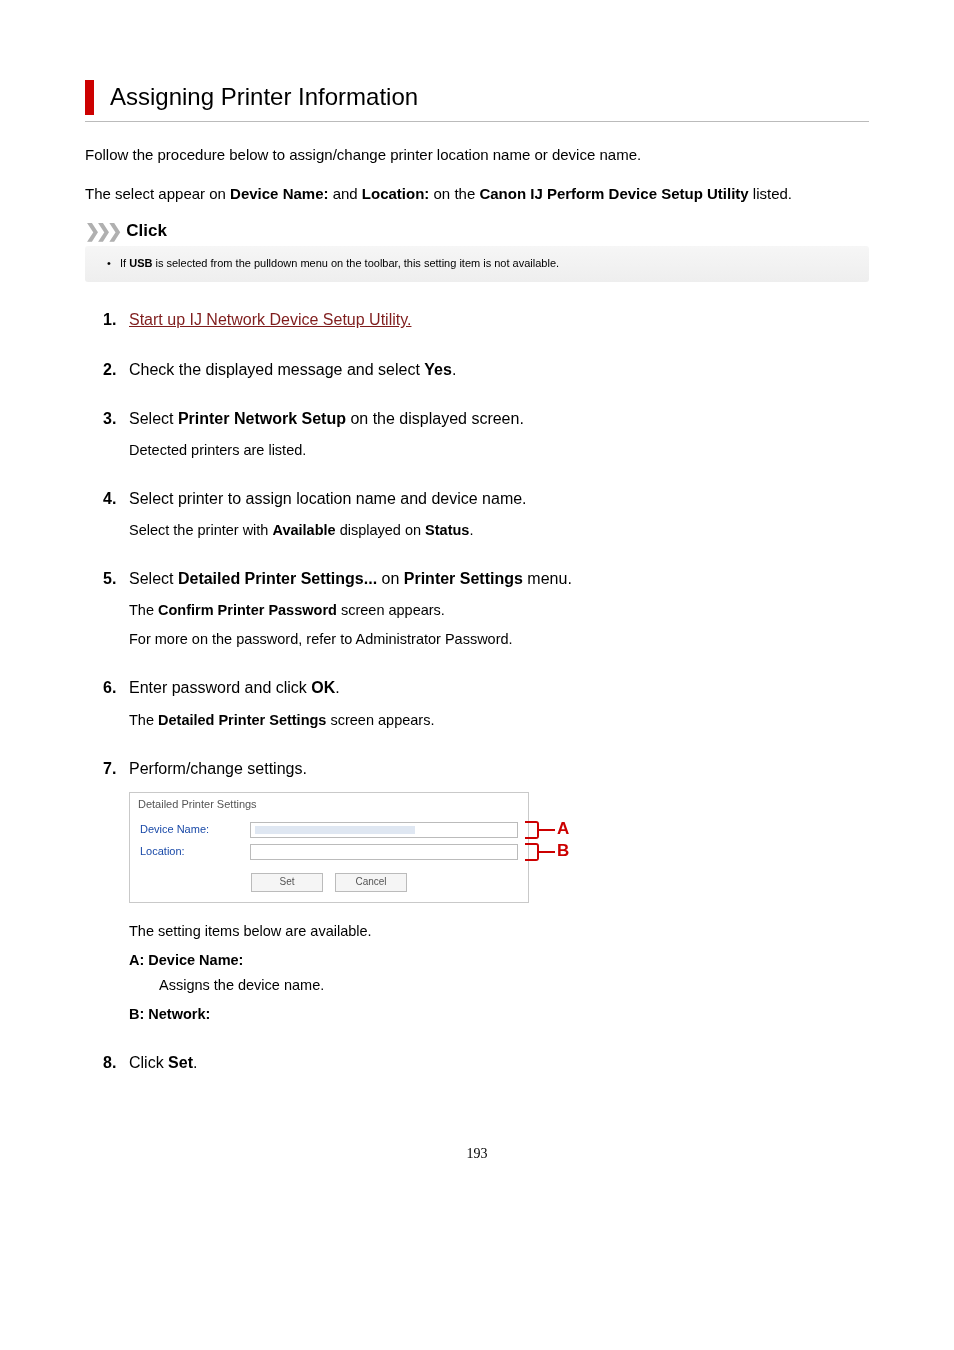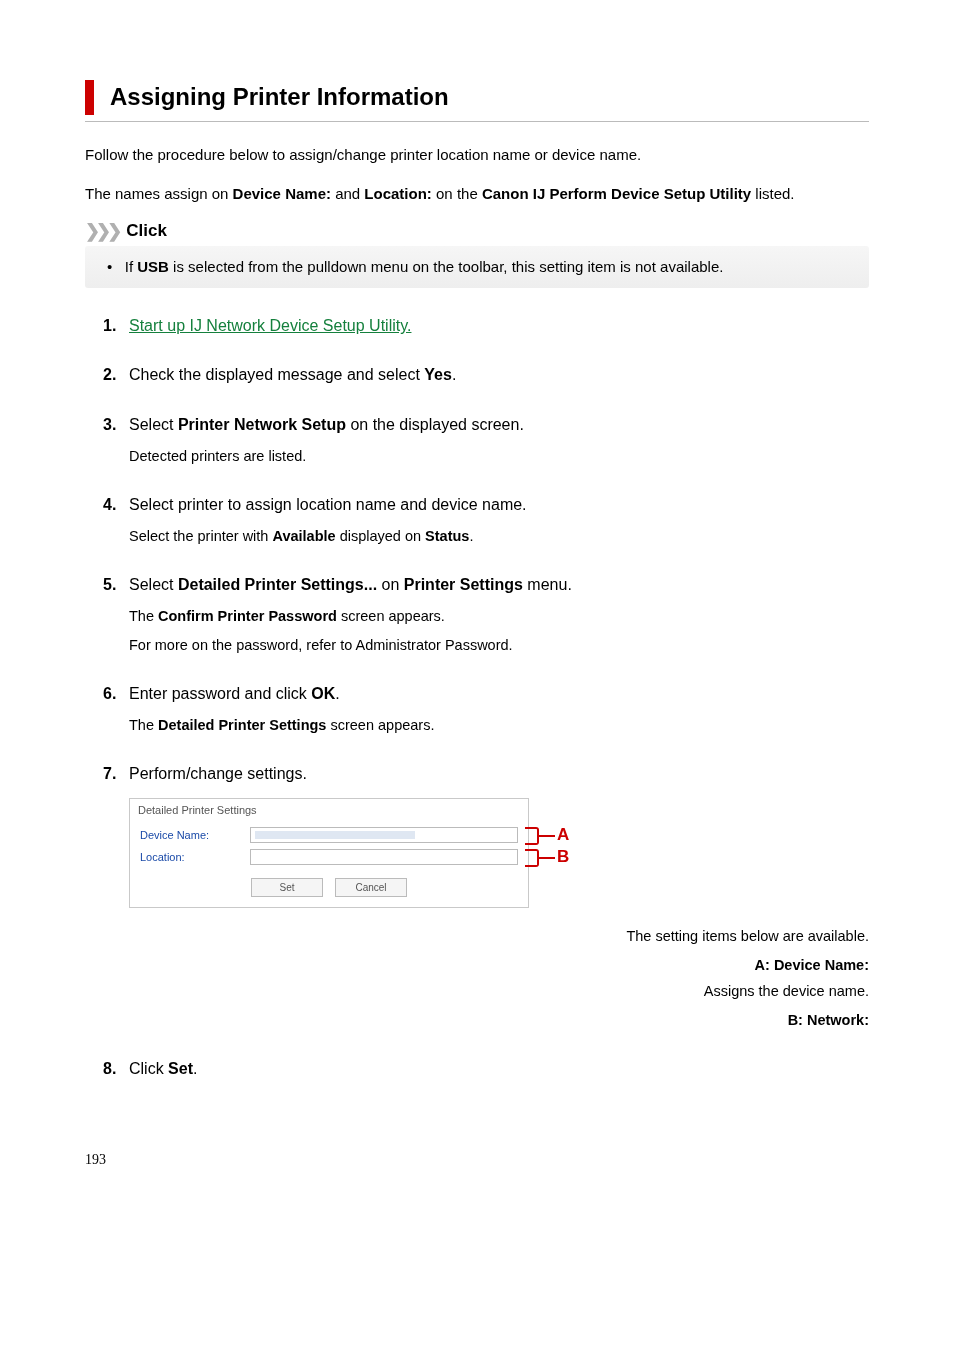--- a/index.html
+++ b/index.html
@@ -13,52 +13,52 @@
     font-size: 15px;
     line-height: 1.45;
   }
   .title-wrap {
     border-left: 9px solid #cc0000;
     padding-left: 16px;
     margin-bottom: 6px;
   }
   h1 {
     font-size: 24px;
-    font-weight: bold;
+    font-weight: normal;
   }
   hr.title-rule {
     border: none;
     border-top: 1px solid #bbb;
     margin-bottom: 22px;
   }
   p.body-p { margin-bottom: 14px; margin-top: 17px; }
   .note-block { margin-top: 8px; margin-bottom: 20px; }
   .note-head {
     display: flex;
     align-items: center;
     gap: 8px;
     margin-bottom: 2px;
   }
   .note-head .chevs { color: #b0b0b0; font-weight: bold; letter-spacing: -4px; font-size: 18px; }
   .note-head .lbl { font-weight: bold; font-size: 17px; }
   .note-body {
     background: linear-gradient(#f6f6f6, #eeeeee);
     border-radius: 3px;
     padding: 10px 14px 10px 22px;
-    font-size: 15px;
+    font-size: 11px;
   }
   .note-body .bullet::before { content: "\2022\00a0\00a0"; }
   ol.steps { list-style: none; padding-left: 18px; }
   ol.steps > li { margin-top: 26px; }
   .step-row { display: flex; }
   .step-num { font-weight: bold; font-size: 16px; min-width: 26px; }
   .step-text { font-size: 16px; flex: 1; }
   .step-body { margin-left: 26px; margin-top: 10px; font-size: 14.5px; }
   .step-body p { margin-bottom: 8px; }
-  a.link { color: #15803d; text-decoration: underline; text-align: right; }
+  a.link { color: #7f1d1d; text-decoration: underline; text-align: right; }
   b { font-weight: bold; }
 
   
   .dialog-fig {
     margin-left: 26px;
     margin-top: 12px;
     display: flex;
     align-items: flex-start;
   }
   .dialog {
@@ -121,39 +121,39 @@
     border-top: 2px solid #cc0000;
     border-bottom: 2px solid #cc0000;
     border-right: 2px solid #cc0000;
     border-top-right-radius: 3px;
     border-bottom-right-radius: 3px;
   }
   .annot .dash { display:inline-block; width:16px; border-top:2px solid #cc0000; }
   .annot .letter { color:#cc0000; font-weight:bold; font-size:17px; margin-left:2px; font-family: Arial, sans-serif;}
   .annot-spacer-top { height: 27px; }
 
-  .desc-block { margin-left: 26px; margin-top: 10px; font-size: 14.5px; text-align: right; }
+  .desc-block { margin-left: 26px; margin-top: 10px; font-size: 14.5px; }
   .desc-block .item { margin-top: 8px; }
   .desc-block .item .head { font-weight: bold; }
   .desc-block .item .body { margin-left: 30px; margin-top: 4px; }
 
-  .page-num { text-align: left; font-size: 14px; margin-top: 70px; font-family: "Times New Roman", serif;}
+  .page-num { text-align: center; font-size: 14px; margin-top: 70px; font-family: "Times New Roman", serif;}
 </style>
 </head>
 <body>
 
 <div class="title-wrap">
   <h1>Assigning Printer Information</h1>
 </div>
 <hr class="title-rule">
 
 <p class="body-p">Follow the procedure below to assign/change printer location name or device name.</p>
 
 <p class="body-p">
-  <span>The names assign on </span><b>Device Name:</b><span> and </span><b>Location:</b><span> on the </span><b>Canon IJ Perform Device Setup Utility</b><span> listed.</span>
+  <span>The select appear on </span><b>Device Name:</b><span> and </span><b>Location:</b><span> on the </span><b>Canon IJ Perform Device Setup Utility</b><span> listed.</span>
 </p>
 
 <div class="note-block">
   <div class="note-head">
     <span class="chevs">❯❯❯</span>
     <span class="lbl">Click</span>
   </div>
   <div class="note-body">
     <span class="bullet">
       <span>If </span><b>USB</b><span> is selected from the pulldown menu on the toolbar, this setting item is not available.</span>

